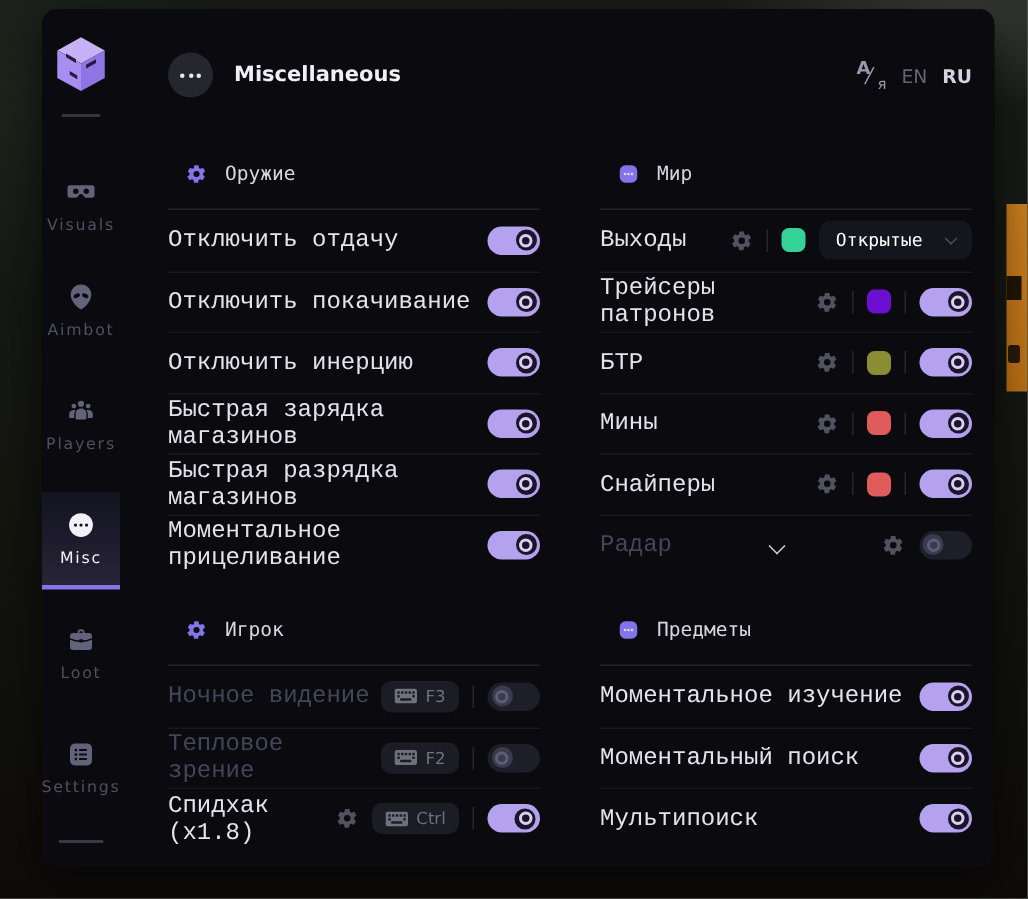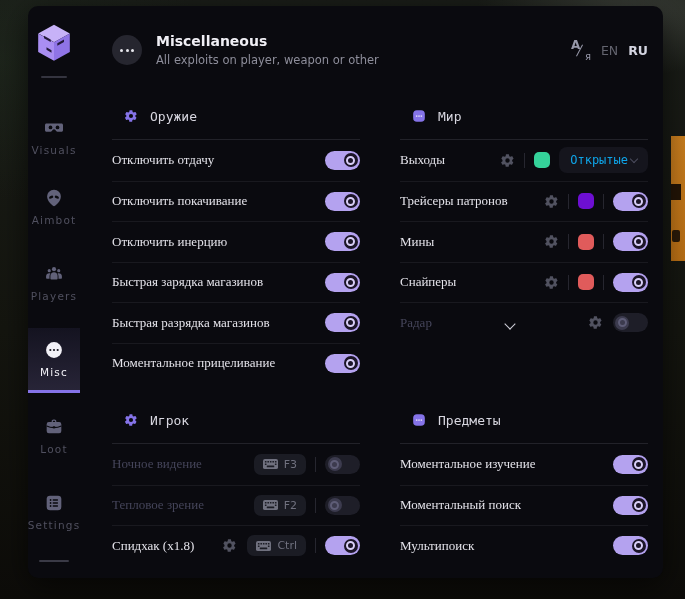--- a/index.html
+++ b/index.html
@@ -61,21 +61,21 @@
   
   .grid { display:grid; grid-template-columns:1fr 1fr; column-gap:40px; row-gap:26px; margin-top:33px; }
   .section {}
   .sec-head { display:flex; align-items:center; gap:12px; padding-left:12px; height:22px; }
   .sec-ico { width:14px; height:14px; color:var(--accent,#8e76ee); }
   .sec-title { color:#d8d7e0; font-size:13px; font-family:"DejaVu Sans Mono", monospace; }
   .sec-div { height:1px; background:#222229; margin-top:12px; }
 
   .row { height:40.5px; display:flex; align-items:center; }
   .row + .row { border-top:1px solid #19191f; }
-  .row-label { color:#e4e3ea; font-size:13px; font-family:Liberation Serif, serif; }
+  .row-label { color:#e4e3ea; font-size:16px; font-family:Liberation Mono, monospace; }
   .row.dim .row-label { color:#45455a; }
   .spacer { flex:1; }
   .vsep { width:1px; height:15px; background:#26262f; margin:0 9px; }
 
   .gear-btn { width:15px; height:15px; color:#515260; cursor:pointer; flex:0 0 15px; }
   .swatch { width:16px; height:16px; border-radius:5px; cursor:pointer; flex:0 0 16px; }
 
   .toggle { width:35px; height:19px; border-radius:10px; position:relative; cursor:pointer; flex:0 0 35px; }
   .toggle.on { background:var(--toggle_on,#b4a2ef); }
   .toggle .knob { position:absolute; top:2.5px; width:14px; height:14px; border-radius:50%;
@@ -83,22 +83,22 @@
   .toggle.on .knob { right:2.5px; background:#1c1528; }
   .toggle.on .knob::after { content:""; width:5px; height:5px; border:2.2px solid #d9cff8; border-radius:50%; }
   .toggle.off { background:#1e1e28; }
   .toggle.off .knob { left:2.5px; background:#3c3b4e; }
   .toggle.off .knob::after { content:""; width:5px; height:5px; border:2.2px solid #5e5d77; border-radius:50%; }
 
   .keybadge { display:flex; align-items:center; gap:6px; background:#1b1c24; border-radius:7px;
     padding:4px 9px; color:#70717f; font-size:11px; cursor:pointer; }
   .keybadge svg { width:15px; height:10px; }
 
-  .dropdown { display:flex; align-items:center; gap:3px; background:#15151d; border-radius:8px;
-    padding:6px 11px; color:#0ea5e9; font-size:12px; font-family:"DejaVu Sans Mono", monospace; cursor:pointer; }
+  .dropdown { display:flex; align-items:center; gap:16px; background:#15151d; border-radius:8px;
+    padding:6px 11px; color:#ffffff; font-size:12px; font-family:"DejaVu Sans Mono", monospace; cursor:pointer; }
   .chev { width:6px; height:6px; border-right:1.6px solid #4c4d5e; border-bottom:1.6px solid #4c4d5e;
     transform:rotate(45deg); margin-top:-3px; }
   .chev.big { width:8px; height:8px; border-color:#d0d0da; margin:0 auto -2px; }
 </style>
 </head>
 <body>
 
 <svg width="0" height="0" style="position:absolute">
   <defs>
     <path id="gearp" d="M19.4 13c.04-.32.06-.66.06-1s-.02-.68-.06-1l2.1-1.65c.2-.15.25-.42.12-.64l-2-3.46c-.12-.22-.39-.3-.61-.22l-2.49 1a7.3 7.3 0 0 0-1.73-1l-.38-2.65A.49.49 0 0 0 13.92 2h-4a.49.49 0 0 0-.49.42l-.38 2.65c-.63.26-1.2.6-1.73 1l-2.49-1a.5.5 0 0 0-.61.22l-2 3.46c-.13.22-.07.49.12.64L4.04 11c-.04.32-.06.66-.06 1s.02.68.06 1l-2.1 1.65c-.2.15-.25.42-.12.64l2 3.46c.12.22.39.3.61.22l2.49-1c.53.4 1.1.74 1.73 1l.38 2.65c.04.24.25.42.49.42h4c.24 0 .45-.18.49-.42l.38-2.65c.63-.26 1.2-.6 1.73-1l2.49 1c.22.08.49 0 .61-.22l2-3.46a.49.49 0 0 0-.12-.64L19.4 13zM12 15.5a3.5 3.5 0 1 1 0-7 3.5 3.5 0 0 1 0 7z"></path>
@@ -212,21 +212,20 @@
   <div class="content">
 
     <div class="header">
       <div class="hdr-ico">
           <i></i>
           <i></i>
           <i></i>
         </div>
       <div class="hdr-text">
         <div class="hdr-title">Miscellaneous</div>
-        <div class="hdr-sub">All exploits on player, weapon or other</div>
       </div>
       <div class="hdr-right">
         <div class="tr-ico">
           <span class="a">A</span>
             <span class="slash"></span>
             <span class="ya">я</span>
         </div>
         <span class="lang en">EN</span>
         <span class="lang ru">RU</span>
       </div>
@@ -312,20 +311,33 @@
             </span>
           </div>
           <div class="row">
             <span class="row-label">Трейсеры патронов</span>
             <span class="spacer"></span>
             <svg class="gear-btn" viewBox="0 0 24 24">
                 <use href="#gearp" fill="currentColor"></use>
               </svg>
             <span class="vsep"></span>
             <span class="swatch" style="background: rgb(109, 15, 210);"></span>
+            <span class="vsep"></span>
+            <span class="toggle on">
+                <span class="knob"></span>
+              </span>
+          </div>
+          <div class="row">
+            <span class="row-label">БТР</span>
+            <span class="spacer"></span>
+            <svg class="gear-btn" viewBox="0 0 24 24">
+                <use href="#gearp" fill="currentColor"></use>
+              </svg>
+            <span class="vsep"></span>
+            <span class="swatch" style="background: rgb(138, 141, 51);"></span>
             <span class="vsep"></span>
             <span class="toggle on">
                 <span class="knob"></span>
               </span>
           </div>
           <div class="row">
             <span class="row-label">Мины</span>
             <span class="spacer"></span>
             <svg class="gear-btn" viewBox="0 0 24 24">
                 <use href="#gearp" fill="currentColor"></use>

